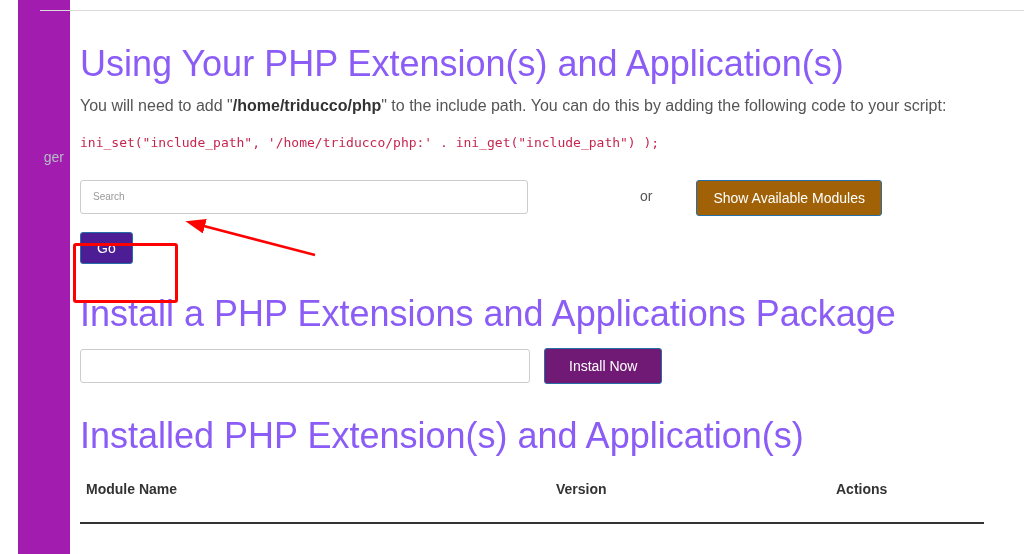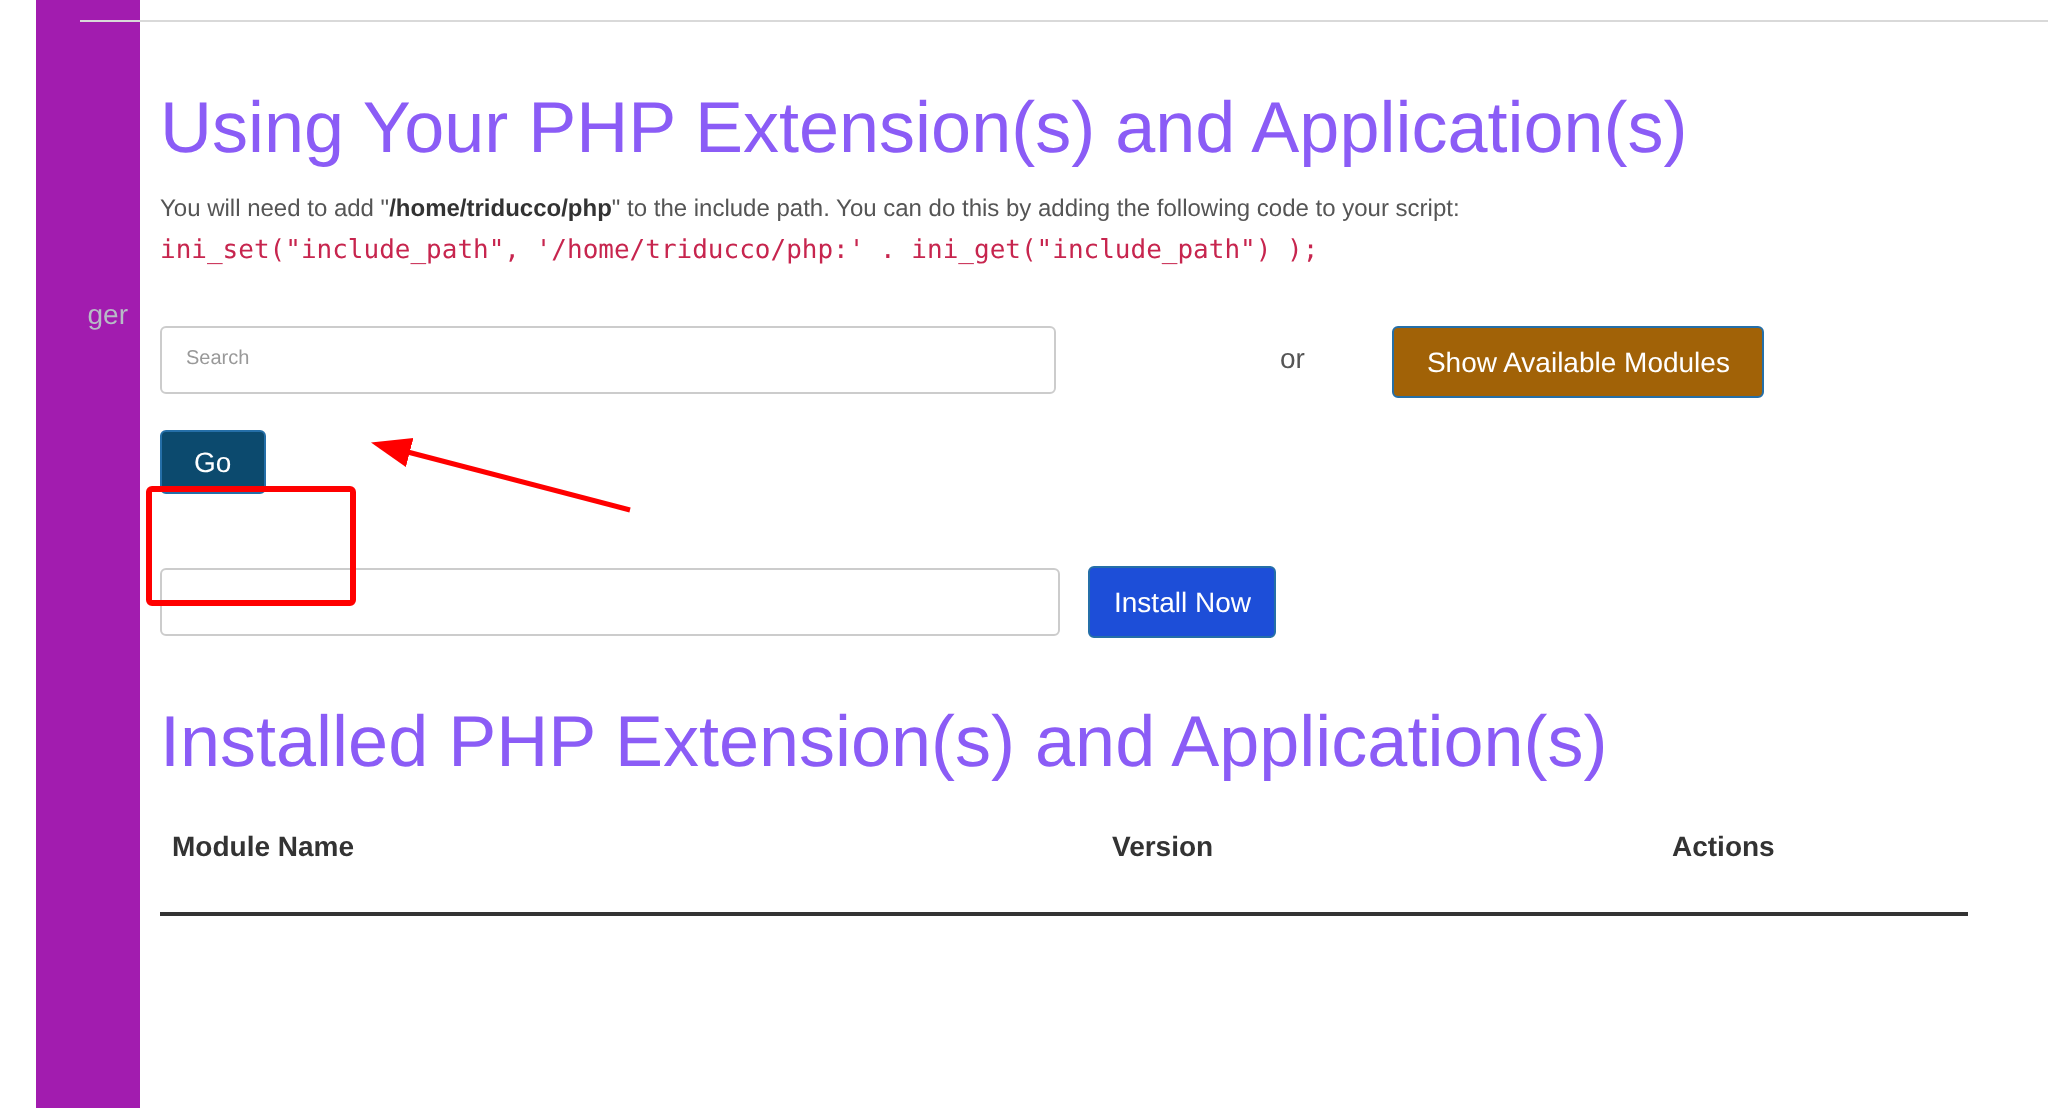--- a/index.html
+++ b/index.html
@@ -47,23 +47,23 @@
     font-weight: 400;
     color: #444;
   }
   h2.section-title {
     font-size: 36px;
     line-height: 1.35;
     color: #8b5cf6;
     margin-bottom: 8px;
   }
   .intro {
-    font-size: 12px;
+    font-size: 16px;
     color: #555;
-    margin-bottom: 7px;
+    margin-bottom: 20px;
   }
   .intro b { color:#333; }
   .code {
     font-family: "Consolas", "Menlo", monospace;
     font-size: 13px;
     color: #c7254e;
     margin-bottom: 30px;
     white-space: pre;
   }
 
@@ -83,21 +83,21 @@
     border: 1px solid #ccc;
     border-radius: 3px;
     padding: 6px 12px;
     font-size: 10px;
     color: #555;
   }
   .search-input::placeholder { color: #999; }
   .go-btn {
     display: inline-block;
     margin-top: 18px;
-    background: #0c4a6e;
+    background: #4c1d95;
     color: #fff;
     border: 1px solid #256fa8;
     border-radius: 3px;
     padding: 7px 16px;
     font-size: 14px;
     cursor: pointer;
   }
   .or {
     flex: 0 0 auto;
     padding-top: 8px;
@@ -128,25 +128,25 @@
   }
   .install-input {
     width: 450px;
     height: 34px;
     border: 1px solid #ccc;
     border-radius: 3px;
     padding: 6px 12px;
     font-size: 14px;
   }
   .install-btn {
-    background: #1d4ed8;
+    background: #701a75;
     color: #fff;
     border: 1px solid #256fa8;
     border-radius: 3px;
-    padding: 8px 12px;
+    padding: 8px 24px;
     font-size: 14px;
     cursor: pointer;
     height: 36px;
   }
 
   .spacer2 { height: 28px; }
 
   
   .tbl-head {
     display: flex;
@@ -195,20 +195,21 @@
       <input class="search-input" type="text" placeholder="Search" style="">
       <br>
       <button class="go-btn">Go</button>
     </div>
     <span class="or">or</span>
     <button class="show-btn">Show Available Modules</button>
   </div>
 
   <div class="spacer"></div>
 
+  <h2 class="section-title">Install a PHP Extensions and Applications Package</h2>
   <div class="install-row">
     <input class="install-input" type="text" style="">
     <button class="install-btn">Install Now</button>
   </div>
 
   <div class="spacer2"></div>
 
   <h2 class="section-title">Installed PHP Extension(s) and Application(s)</h2>
   <div class="tbl-head">
     <div class="col-module">Module Name</div>

